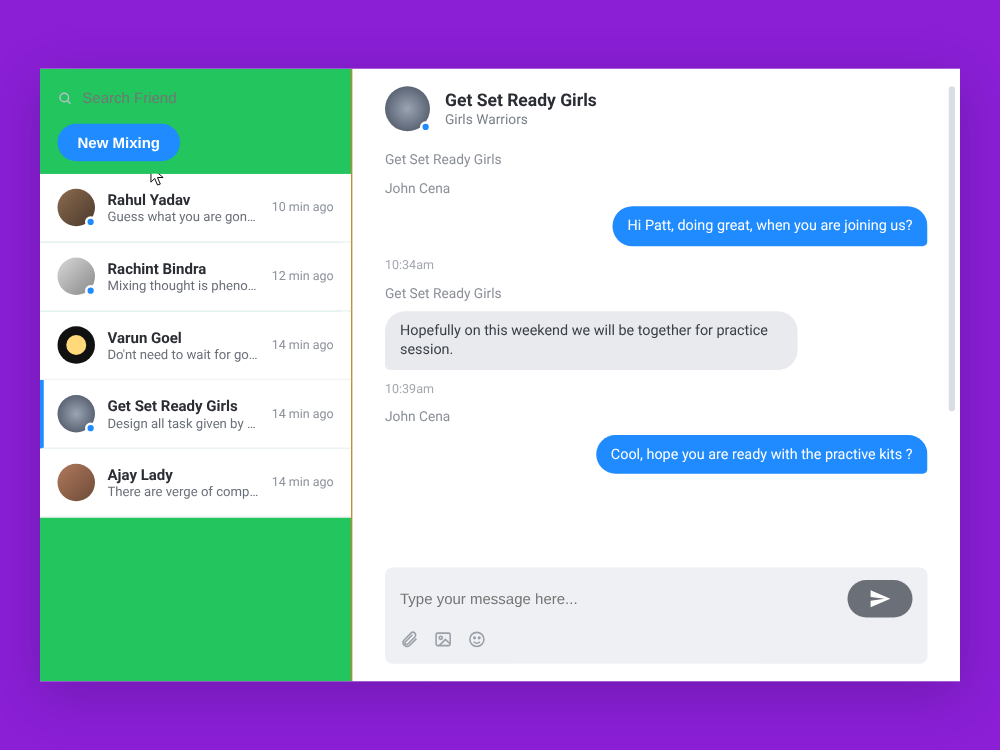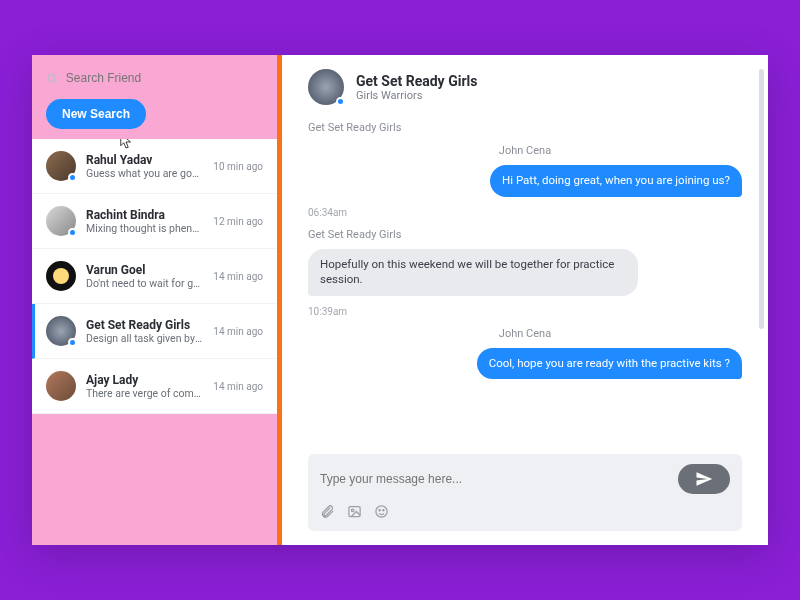--- a/index.html
+++ b/index.html
@@ -2,21 +2,21 @@
 <html><head>
 <meta charset="utf-8">
 <style>
   * { box-sizing: border-box; margin: 0; padding: 0; }
   html, body { width: 800px; height: 600px; overflow: hidden; font-family: -apple-system, BlinkMacSystemFont, "Segoe UI", Roboto, Arial, sans-serif; }
   .stage { width: 800px; height: 600px; background: #8a1fd6; display: flex; align-items: center; justify-content: center; }
   .window { width: 736px; height: 490px; background: #fff; position: relative; overflow: hidden; box-shadow: 0 10px 40px rgba(0,0,0,.18); }
   .topo { position:absolute; inset:0; pointer-events:none; opacity:.08; }
   .layout { position: relative; display: flex; height: 100%; }
   
-  .sidebar { width: 250px; border-right: 5px solid #f97316; display:flex; flex-direction:column; background:#f9a8d4; }
+  .sidebar { width: 250px; border-right: 1px solid #f97316; display:flex; flex-direction:column; background:#22c55e; }
   .search { padding: 16px 14px 10px; display:flex; align-items:center; gap:8px; color:#b9bec6; }
   .search input { border:none; outline:none; background:transparent; font-size:12px; color:#555; width:100%; }
   .newmsg-wrap { padding: 4px 14px 10px; }
   .newmsg { background:#1f8bff; color:#fff; border:none; border-radius:18px; padding:8px 16px; font-size:12px; font-weight:600; cursor:pointer; }
   .list { flex:1; overflow:hidden; position:relative; }
   .row { display:flex; align-items:center; gap:10px; padding:12px 14px; position:relative; border-bottom:1px solid #f1f2f4; cursor:pointer; background:#fff; }
   .row.active { border-left:3px solid #1f8bff; padding-left:11px; }
   .av { width:30px; height:30px; border-radius:50%; flex:0 0 30px; position:relative; background:#777 center/cover no-repeat; }
   .av .dot { position:absolute; right:-1px; bottom:-1px; width:9px; height:9px; border-radius:50%; background:#1f8bff; border:2px solid #fff; }
   .row .txt { flex:1; min-width:0; }
@@ -28,21 +28,21 @@
   .sb { position:absolute; right:2px; top:0; width:5px; height:180px; background:#d9dee5; border-radius:3px; }
   
   .main { flex:1; display:flex; flex-direction:column; padding: 14px 26px 14px 26px; position:relative; background:#fff; }
   .main .sb2 { position:absolute; right:4px; top:14px; width:5px; height:260px; background:#d9dee5; border-radius:3px; }
   .chathead { display:flex; align-items:center; gap:12px; padding-bottom:14px; }
   .chathead .av { width:36px; height:36px; flex-basis:36px; }
   .chathead .title { font-size:14px; font-weight:700; color:#2a2d33; }
   .chathead .sub { font-size:11px; color:#7b808a; }
   .thread { flex:1; overflow:hidden; display:flex; flex-direction:column; gap:8px; }
   .speaker { font-size:11px; color:#8b8f98; margin-top:2px; }
-  .speaker.right { text-align:center; }
+  .speaker.right { text-align:left; }
   .bubble { display:inline-block; max-width:330px; padding:8px 12px; border-radius:16px; font-size:11.5px; line-height:1.35; }
   .bubble.in { background:#e8eaee; color:#3a3f48; border-bottom-left-radius:4px; }
   .bubble.out { background:#1f8bff; color:#fff; border-bottom-right-radius:4px;margin-left:20px; }
   .line { display:flex; }
   .line.right { justify-content:flex-end; }
   .ts { font-size:10px; color:#a3a7af; margin-top:2px; }
   .composer { margin-top:22px; background:#eef0f3; border-radius:6px; padding:10px 12px 8px; }
   .composer-top { display:flex; align-items:center; justify-content:space-between; }
   .composer input { border:none; outline:none; background:transparent; font-size:12px; color:#555; width:80%; }
   .sendbtn { background:#6b7078; border:none; width:52px; height:30px; border-radius:15px; display:flex; align-items:center; justify-content:center; cursor:pointer; }
@@ -77,21 +77,21 @@
 
       <aside class="sidebar">
         <div class="search">
           <svg width="13" height="13" viewBox="0 0 24 24" fill="none" stroke="#b9bec6" stroke-width="2.4">
               <circle cx="11" cy="11" r="7"></circle>
               <line x1="21" y1="21" x2="16.2" y2="16.2"></line>
             </svg>
           <input placeholder="Search Friend" style="">
         </div>
         <div class="newmsg-wrap">
-          <button class="newmsg">New Search</button>
+          <button class="newmsg">New Mixing</button>
         </div>
 
         <div class="list">
           <svg class="cursor" style="left:88px; top:-6px;" viewBox="0 0 16 24">
               <path d="M1 1 L1 17 L5 13 L8 20 L11 19 L8 12 L14 12 Z" fill="#fff" stroke="#000" stroke-width="1"></path>
             </svg>
           <div class="sb"></div>
 
           <div class="row">
             <div class="av av1">
@@ -159,21 +159,21 @@
           </div>
         </div>
 
         <div class="thread">
           <div class="speaker">Get Set Ready Girls</div>
 
           <div class="speaker right">John Cena</div>
           <div class="line right">
               <span class="bubble out">Hi Patt, doing great, when you are joining us?</span>
             </div>
-          <div class="ts">06:34am</div>
+          <div class="ts">10:34am</div>
 
           <div class="speaker">Get Set Ready Girls</div>
           <div class="line">
               <span class="bubble in">Hopefully on this weekend we will be together for practice session.</span>
             </div>
           <div class="ts">10:39am</div>
 
           <div class="speaker right">John Cena</div>
           <div class="line right">
               <span class="bubble out">Cool, hope you are ready with the practive kits ?</span>

